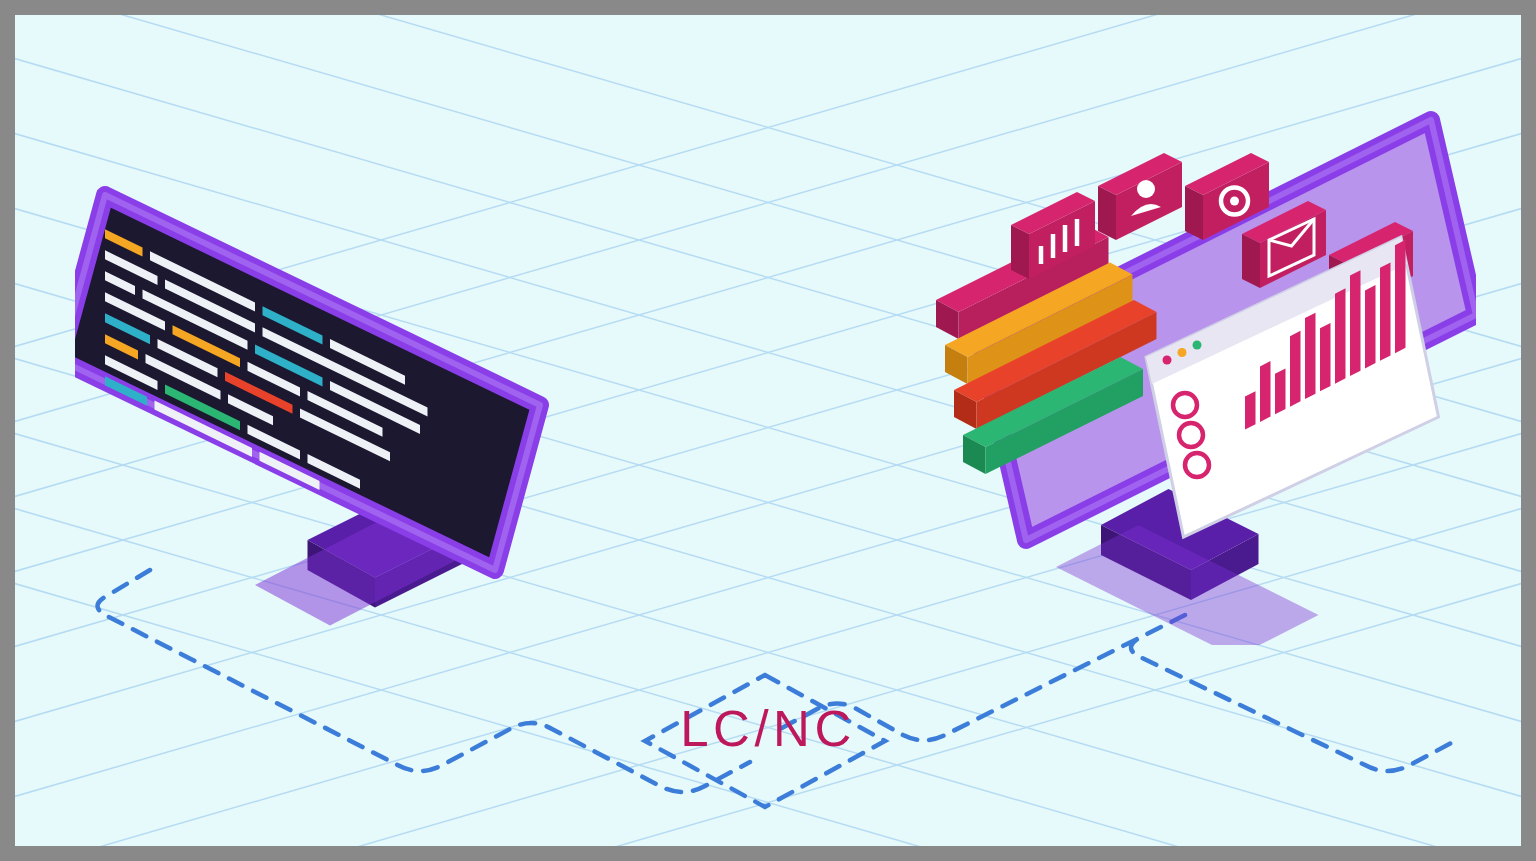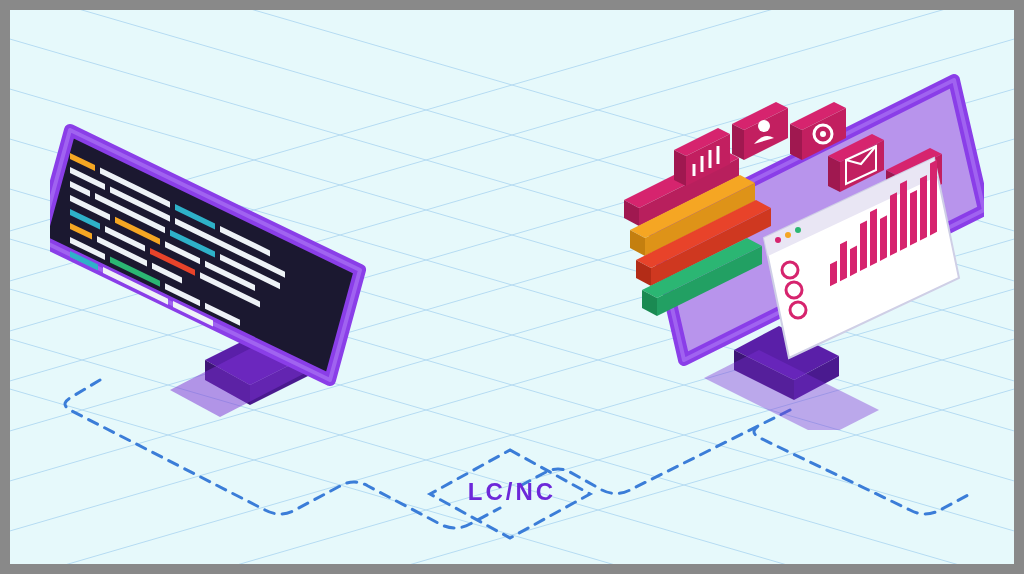--- a/index.html
+++ b/index.html
@@ -1,19 +1,19 @@
 <!DOCTYPE html>
 <html><head>
 <meta charset="utf-8">
 <style>
 *{margin:0;padding:0;box-sizing:border-box}
 body{width:1024px;height:574px;background:#898989;display:flex;align-items:center;justify-content:center;font-family:Arial,sans-serif}
 .frame{width:1004px;height:554px;background:#e6f9fb;position:relative;overflow:hidden}
 .grid{position:absolute;inset:0;pointer-events:none}
-.center-label{position:absolute;left:50%;bottom:58px;transform:translateX(-50%);font-size:24px;font-weight:700;color:#6d28d9;letter-spacing:3px;z-index:5}
+.center-label{position:absolute;left:50%;bottom:58px;transform:translateX(-50%);font-size:34px;font-weight:400;color:#be185d;letter-spacing:3px;z-index:5}
 .connectors{position:absolute;inset:0;z-index:2;pointer-events:none}
 .monitor{position:absolute;z-index:3}
 .monitor-left{left:40px;top:60px;width:340px;height:360px}
 .monitor-right{right:30px;top:40px;width:370px;height:380px}
 </style>
 </head>
 <body>
 
 <div class="frame">
 

